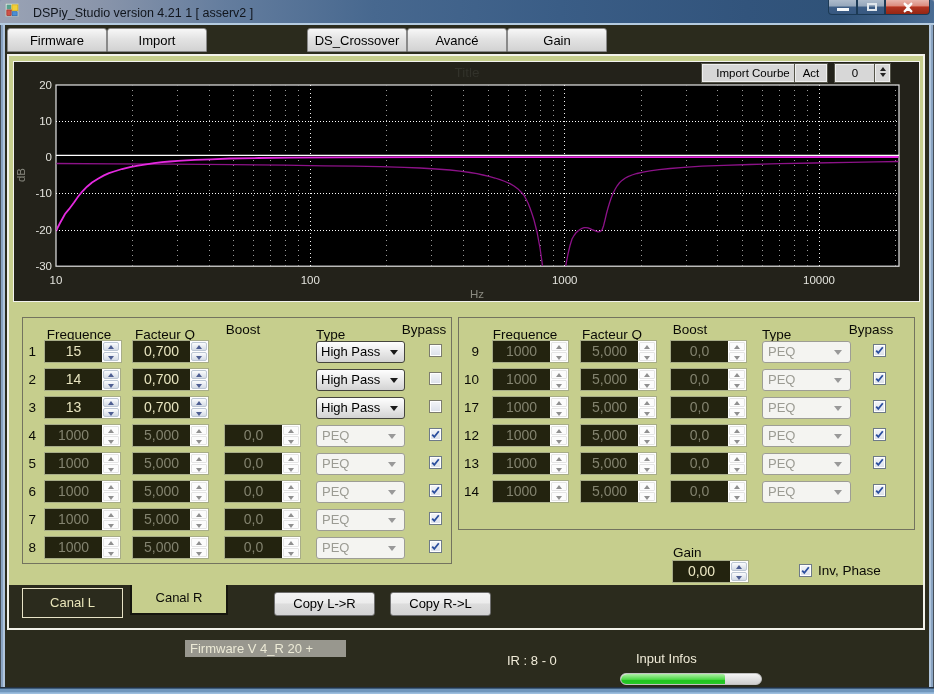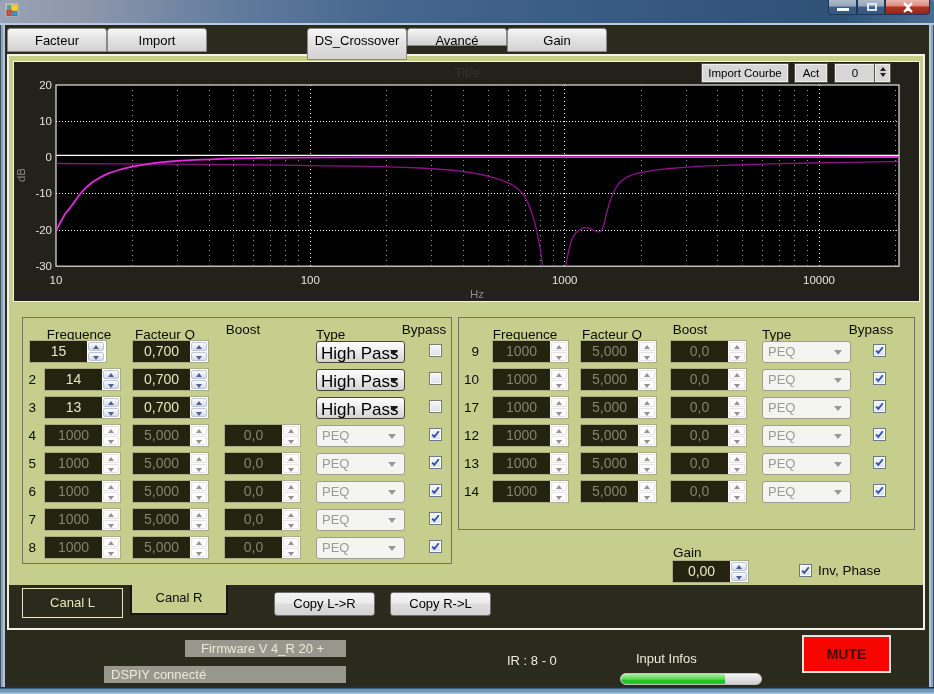--- a/index.html
+++ b/index.html
@@ -40,21 +40,21 @@
 
 .num {position:absolute;height:21px;background:#fff;z-index:4;box-shadow:0 0 0 1px #a8ad88}
 .nv {position:absolute;left:0;top:0;height:21px;background:#23230f;font-size:14px;text-align:center;line-height:21px}
 .nb {position:absolute;top:0;width:18px;height:21px;background:#fff;padding:1px}
 .sb {width:16px;height:9px;background:linear-gradient(#fbfcfd,#e8ecf2 48%,#d5dce6);border:1px solid #bcc6d4;border-radius:2px;margin-bottom:1px;position:relative}
 .tu {position:absolute;left:3.5px;top:2px;width:0;height:0;border-left:3.5px solid transparent;border-right:3.5px solid transparent;border-bottom:4px solid #4e5e92}
 .sbd {background:#fcfcfc;border-color:#e4e4e4;border-radius:1px}
 .td {position:absolute;left:3.5px;top:2.5px;width:0;height:0;border-left:3.5px solid transparent;border-right:3.5px solid transparent;border-top:4px solid #4e5e92}
 
 .cmb {position:absolute;height:22px;border:1.5px solid #45453d;border-radius:3px;background:linear-gradient(#fefefe,#ececec 45%,#d3d3d3);z-index:4}
-.ct {position:absolute;left:4px;top:2px;font-size:17px;color:#000}
+.ct {position:absolute;left:4px;top:2px;font-size:13px;color:#000}
 .ca {position:absolute;right:6px;top:8px;width:0;height:0;border-left:4.5px solid transparent;border-right:4.5px solid transparent;border-top:5px solid #1a1a1a}
 .cmbd {position:absolute;height:22px;border:1px solid #9d9d95;border-radius:3px;background:#f4f4f1;z-index:4}
 .ctd {position:absolute;left:5px;top:2px;font-size:13px;color:#9b9b93}
 .cad {position:absolute;right:8px;top:8px;width:0;height:0;border-left:4.5px solid transparent;border-right:4.5px solid transparent;border-top:5px solid #999}
 
 .cb {position:absolute;width:13px;height:13px;border:1px solid #7c7c6e;background:linear-gradient(#f4f6f9,#dbe0e9);box-shadow:inset 0 0 0 1px #ffffff;z-index:4}
 
 .ctab {position:absolute;z-index:4;text-align:center;font-size:13px}
 .btn {position:absolute;z-index:4;text-align:center;font-size:13px;color:#000;
  background:linear-gradient(#f4f4f4,#ececec 45%,#dddddd 50%,#d2d2d2);border:1px solid #6f6f6f;border-radius:3px}
@@ -65,44 +65,45 @@
 <body>
 <div id="win">
  <div id="tbar">
   <svg id="ticon" viewBox="0 0 15 15">
    <rect x="0.5" y="0.5" width="13" height="13" fill="#e8e8ea" stroke="#9aa" stroke-width="0.6"></rect>
    <rect x="1.6" y="1.6" width="4.6" height="4.6" fill="#56a08c"></rect>
    <rect x="6.9" y="1.8" width="6" height="6" fill="#f2cf38" stroke="#c9a40c" stroke-width="0.7"></rect>
    <rect x="1.8" y="6.9" width="4.4" height="5.6" fill="#cd5248" stroke="#94261e" stroke-width="0.7"></rect>
    <rect x="7.2" y="8.7" width="5" height="4" fill="#4a8fd4" stroke="#2761a8" stroke-width="0.7"></rect>
   </svg>
+  <div id="ttext">DSPiy_Studio version 4.21 1 [ asserv2 ]</div>
   <div id="bmin" class="cap">
         <div class="sh"></div>
         <div style="position:absolute;left:8px;top:8px;width:12px;height:3px;background:#f5f8fa"></div>
       </div>
   <div id="bmax" class="cap">
         <div class="sh"></div>
         <div style="position:absolute;left:9px;top:3px;width:10px;height:8px;border:2px solid #dfe6ec"></div>
       </div>
   <div id="bcls" class="cap">
         <div class="sh"></div>
         <svg style="position:absolute;left:16px;top:2px" width="12" height="11" viewBox="0 0 12 11">
           <path d="M2 1 L6 4.3 L10 1 M2 10 L6 6.7 L10 10 M2.2 1.5 L9.8 9.7 M9.8 1.5 L2.2 9.7" stroke="#fbfbfb" stroke-width="2.1" fill="none"></path>
         </svg>
       </div>
  </div>
  <div style="position:absolute;left:0;top:23px;width:934px;height:2px;background:#b4cbe0;z-index:1"></div>
  <div id="bl"></div>
     <div id="br"></div>
     <div id="bb"></div>
  <div id="client"></div>
- <div class="tab" style="left:7px;top:28px;width:100px;height:24px;line-height:23px">Facteur</div>
+ <div class="tab" style="left:7px;top:28px;width:100px;height:24px;line-height:23px">Firmware</div>
 <div class="tab" style="left:107px;top:28px;width:100px;height:24px;line-height:23px">Import</div>
-<div class="tab" style="left:307px;top:28px;width:100px;height:32px;line-height:23px">DS_Crossover</div>
-<div class="tab" style="left:407px;top:28px;width:100px;height:18px;line-height:23px">Avancé</div>
+<div class="tab" style="left:307px;top:28px;width:100px;height:24px;line-height:23px">DS_Crossover</div>
+<div class="tab" style="left:407px;top:28px;width:100px;height:24px;line-height:23px">Avancé</div>
 <div class="tab" style="left:507px;top:28px;width:100px;height:24px;line-height:23px">Gain</div>
  <div id="page">
       <div id="pagedark"></div>
     </div>
  <div id="chart">
       <svg width="905" height="239" viewBox="0 0 905 239" style="position:absolute;left:0;top:0">
 <rect x="42.0" y="23.0" width="843.0" height="181.2" fill="#000000" stroke="#e4e4e4" stroke-width="1.2"></rect>
 <g shape-rendering="crispEdges">
 <line x1="118.6" y1="23.0" x2="118.6" y2="204.2" stroke="#9a9a9a" stroke-width="1" stroke-dasharray="1 4"></line>
 <line x1="163.3" y1="23.0" x2="163.3" y2="204.2" stroke="#9a9a9a" stroke-width="1" stroke-dasharray="1 4"></line>
@@ -151,42 +152,42 @@
         <text x="38" y="135.2" text-anchor="end" class="axl">-10</text>
         <text x="38" y="171.5" text-anchor="end" class="axl">-20</text>
         <text x="38" y="207.7" text-anchor="end" class="axl">-30</text>
         <text x="42.0" y="222" text-anchor="middle" class="axl">10</text>
         <text x="296.3" y="222" text-anchor="middle" class="axl">100</text>
         <text x="550.7" y="222" text-anchor="middle" class="axl">1000</text>
         <text x="805.0" y="222" text-anchor="middle" class="axl">10000</text>
 <text x="463" y="236" text-anchor="middle" class="axl2">Hz</text>
 <text x="11" y="113" text-anchor="middle" class="axl2" transform="rotate(-90 11 113)">dB</text>
 </svg>
-  <div class="cbtn" style="left:688px;top:2px;width:86px;height:18px;line-height:17px">Import Courbe</div>
+  <div class="cbtn" style="left:688px;top:2px;width:102px;height:18px;line-height:17px">Import Courbe</div>
   <div class="cbtn" style="left:781px;top:2px;width:32px;height:18px;line-height:17px">Act</div>
   <div class="cbtn" style="left:821px;top:2px;width:40px;height:18px;line-height:17px">0</div>
   <div class="cbtn" style="left:861px;top:2px;width:15px;height:18px;padding:1px 0">
     <i style="display:block;margin:1px auto 2px;width:0;height:0;border-left:3.5px solid transparent;border-right:3.5px solid transparent;border-bottom:4px solid #222"></i>
     <i style="display:block;margin:0 auto;width:0;height:0;border-left:3.5px solid transparent;border-right:3.5px solid transparent;border-top:4px solid #222"></i>
   </div>
  </div>
  <div class="gb" style="left:22px;top:317px;width:430px;height:247px"></div>
  <div class="gb" style="left:458px;top:317px;width:457px;height:213px"></div>
  <div class="hdr" style="left:34px;top:327px;width:90px;text-align:center">Frequence</div>
 <div class="hdr" style="left:120px;top:327px;width:90px;text-align:center">Facteur Q</div>
 <div class="hdr" style="left:198px;top:322px;width:90px;text-align:center">Boost</div>
 <div class="hdr" style="left:316px;top:327px">Type</div>
 <div class="hdr" style="left:379px;top:322px;width:90px;text-align:center">Bypass</div>
 <div class="hdr" style="left:480px;top:327px;width:90px;text-align:center">Frequence</div>
 <div class="hdr" style="left:567px;top:327px;width:90px;text-align:center">Facteur Q</div>
 <div class="hdr" style="left:645px;top:322px;width:90px;text-align:center">Boost</div>
 <div class="hdr" style="left:762px;top:327px">Type</div>
 <div class="hdr" style="left:826px;top:322px;width:90px;text-align:center">Bypass</div>
 <div class="rn" style="left:16px;top:344px;width:20px;text-align:right">1</div>
-<div class="num" style="left:30px;top:341px;width:76px">
+<div class="num" style="left:45px;top:341px;width:76px">
       <div class="nv" style="width:57px;color:#e8e5c0">15</div>
       <div class="nb" style="left:57px">
         <div class="sb">
           <i class="tu" style="border-bottom-color:#4e5e92"></i>
         </div>
         <div class="sb">
           <i class="td" style="border-top-color:#4e5e92"></i>
         </div>
       </div>
     </div>
@@ -750,20 +751,18 @@
  <div class="cb" style="left:799px;top:564px;border-color:#6e7a88">
       <svg width="13" height="13" viewBox="0 0 13 13" style="position:absolute;left:-1px;top:-1px">
         <path d="M3.2 6.6 L5.3 8.9 L9.8 3.3" fill="none" stroke="#2b4f9e" stroke-width="1.8"></path>
       </svg>
     </div>
     <div class="hdr" style="left:818px;top:563px">Inv, Phase</div>
  <div class="ctab" style="left:22px;top:588px;width:101px;height:30px;border:1px solid #e8e4c6;color:#e9e5b9;line-height:28px">Canal L</div>
  <div class="ctab" style="left:130px;top:585px;width:98px;height:30px;background:#c6ce8d;border:2px solid #16160e;border-top:none;color:#0c0c08;line-height:26px">Canal R</div>
  <div class="btn" style="left:274px;top:592px;width:101px;height:24px;line-height:22px">Copy L-&gt;R</div>
  <div class="btn" style="left:390px;top:592px;width:101px;height:24px;line-height:22px">Copy R-&gt;L</div>
- <div class="gray" style="left:185px;top:640px;width:161px;height:17px;line-height:17px;padding-left:16px">Firmware V 4_R 20 +</div>
- <div class="gray" style="left:104px;top:666px;width:242px;height:17px;line-height:17px;padding-left:7px">DSPIY connecté</div>
+ <div class="gray" style="left:185px;top:640px;width:161px;height:17px;line-height:17px;padding-left:5px">Firmware V 4_R 20 +</div>
  <div class="wlab" style="left:507px;top:653px">IR : 8 - 0</div>
  <div class="wlab" style="left:636px;top:651px">Input Infos</div>
  <div style="position:absolute;left:620px;top:673px;width:142px;height:12px;border:1px solid #c2c2c2;border-radius:6px;background:linear-gradient(#f4f4f4,#cfcfcf);z-index:2;overflow:hidden">
    <div style="position:absolute;left:0;top:0;width:104px;height:12px;border-radius:6px 2px 2px 6px;background:linear-gradient(#aeeea6,#4fd848 45%,#1fc41f 55%,#2ecb2e)"></div>
  </div>
- <div style="position:absolute;left:802px;top:635px;width:89px;height:38px;background:#f90500;border:2px solid #e4e4dc;z-index:2;text-align:center;line-height:34px;font-size:14px;font-weight:bold;color:#46090a">MUTE</div>
 </div>
 </body></html>

